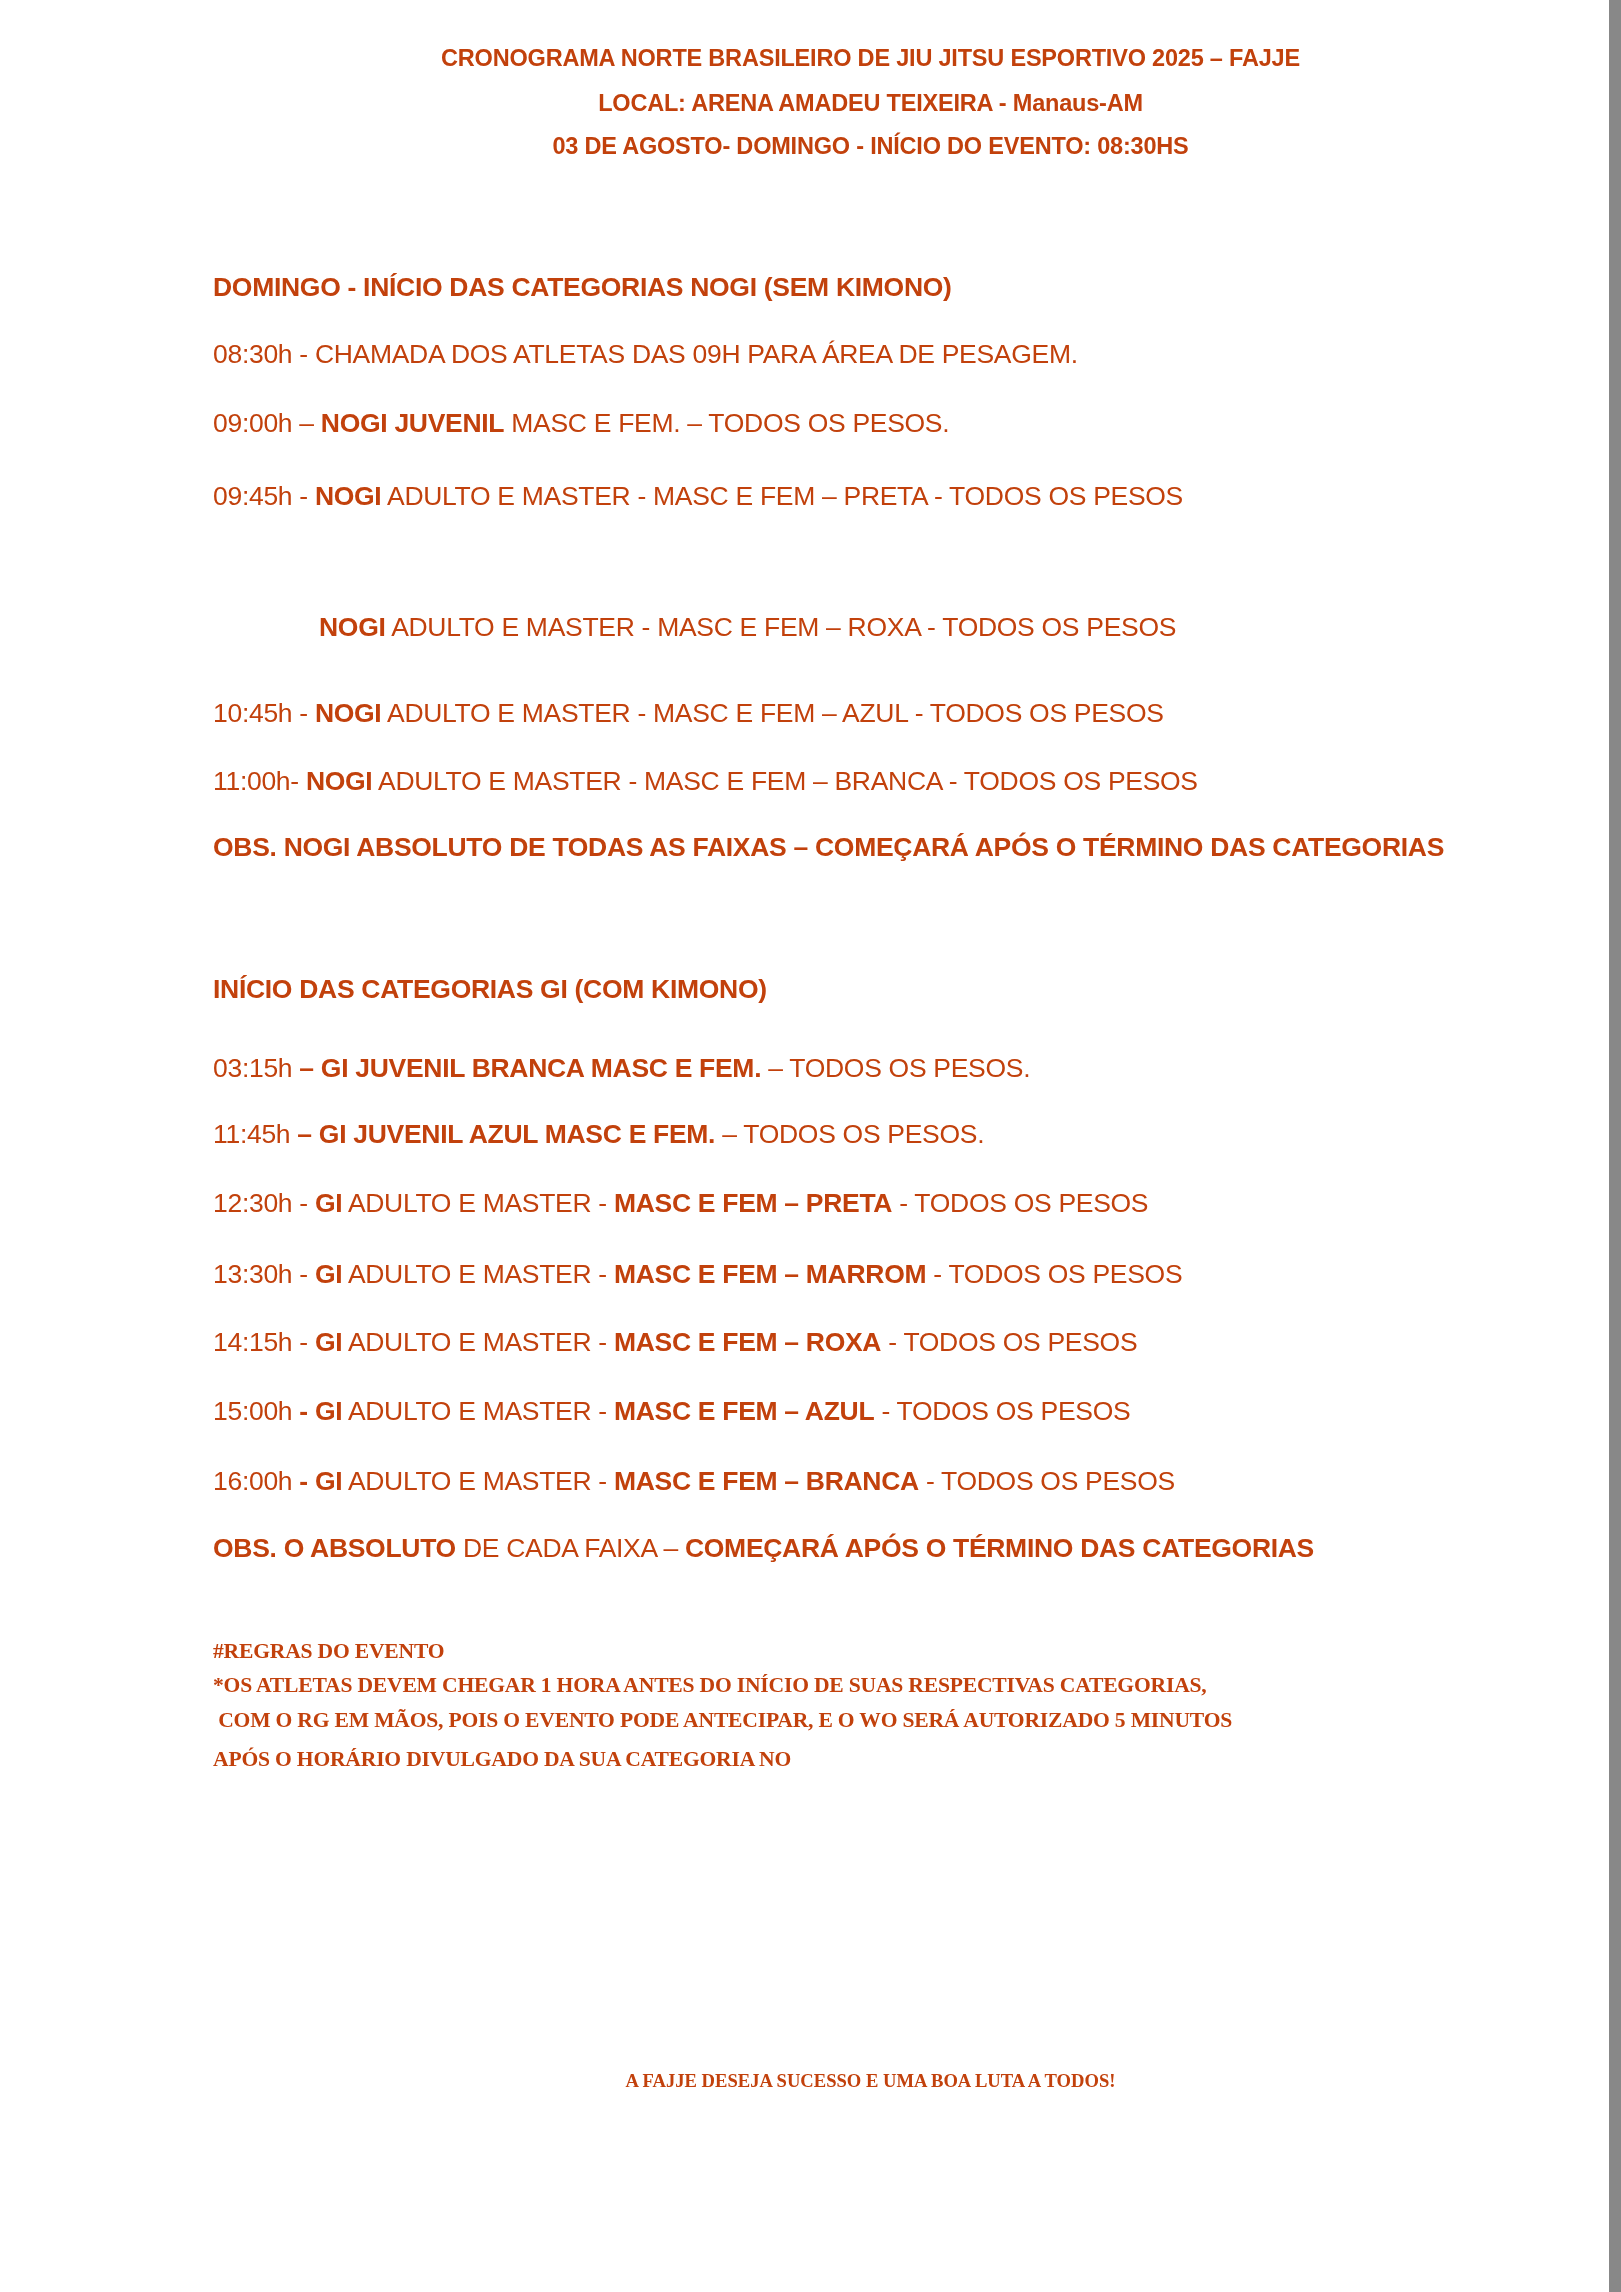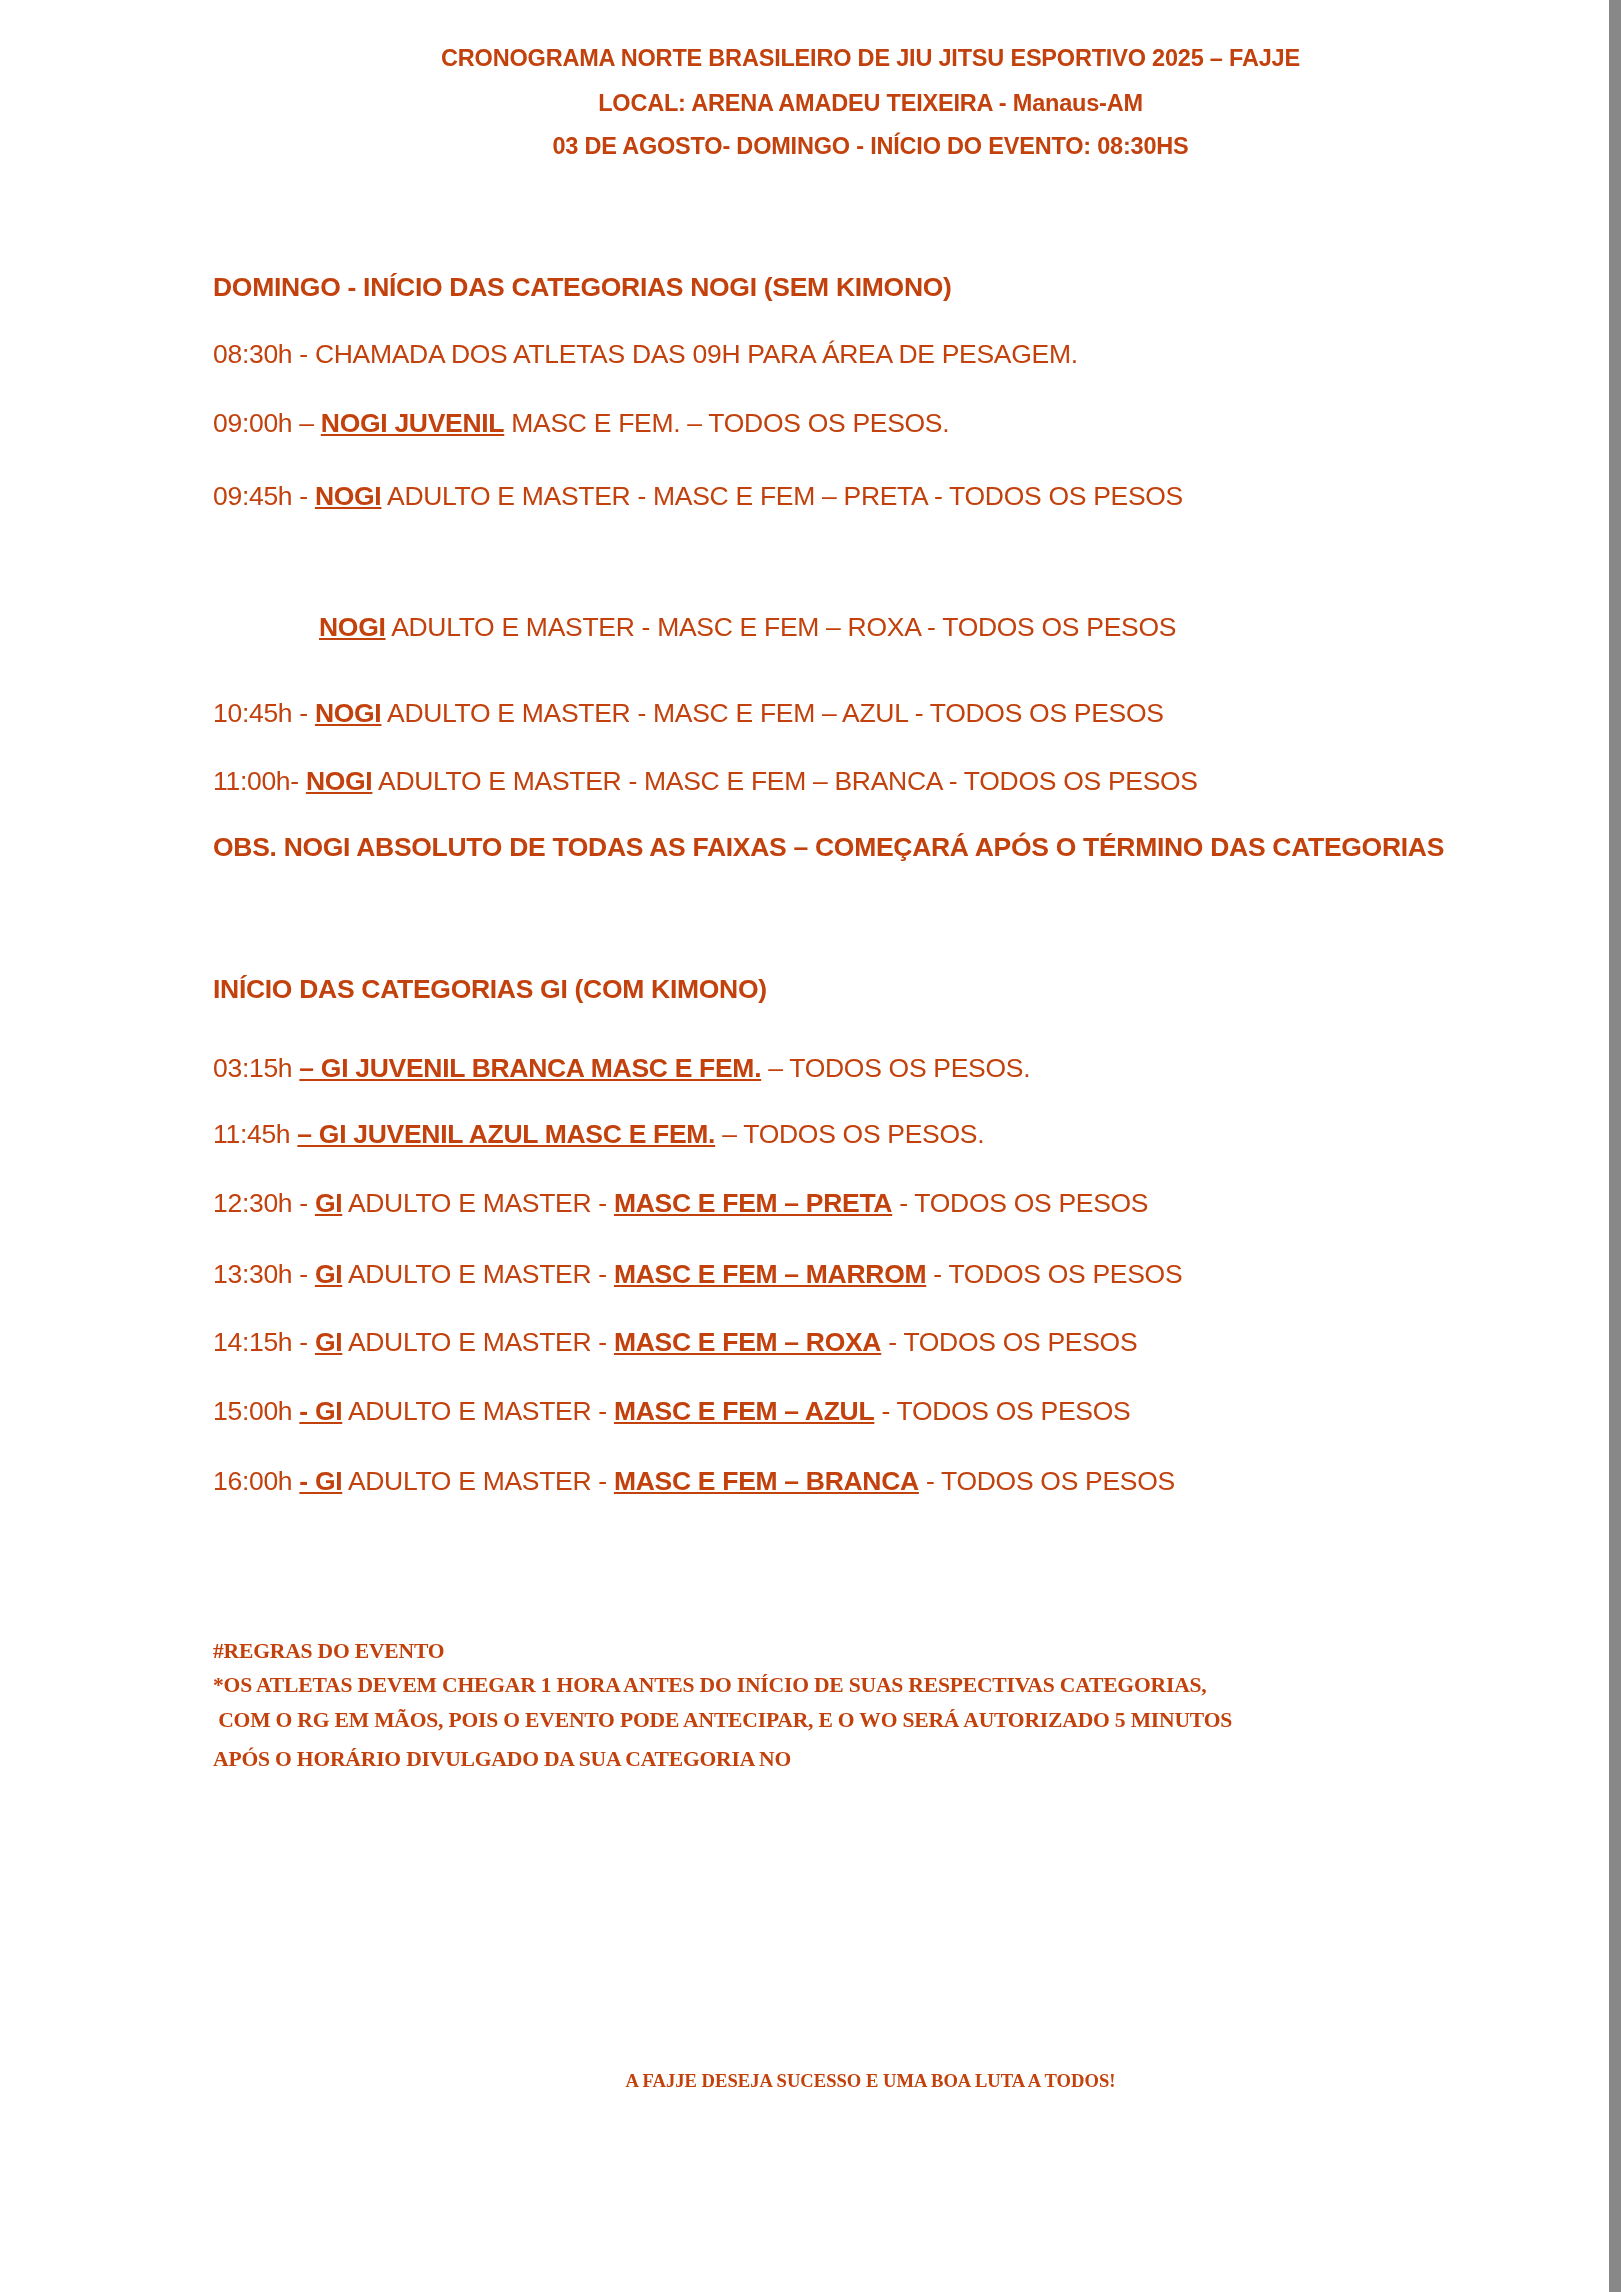--- a/index.html
+++ b/index.html
@@ -12,21 +12,21 @@
     color:#c2410c;
   }
   .line {
     position:absolute;
     left:213px;
     white-space:pre;
     font-size:26.5px;
     letter-spacing:-0.3px;
     line-height:1.25;
   }
-  .b { font-weight:bold;text-decoration:underline; }
+  .b { font-weight:bold; }
   .bold { font-weight:bold; }
   .hline {
     position:absolute;
     left:213px; width:1315px;
     text-align:center;
     white-space:pre;
     font-weight:bold;
     font-size:23.5px;
     letter-spacing:-0.2px;
   }
@@ -85,20 +85,21 @@
   <div class="line" style="top:1187px"><span>12:30h - </span><span class="b">GI</span><span> ADULTO E MASTER - </span><span class="b">MASC E FEM – PRETA</span><span> - TODOS OS PESOS</span></div>
 
   <div class="line" style="top:1258px"><span>13:30h - </span><span class="b">GI</span><span> ADULTO E MASTER - </span><span class="b">MASC E FEM – MARROM</span><span> - TODOS OS PESOS</span></div>
 
   <div class="line" style="top:1326px"><span>14:15h - </span><span class="b">GI</span><span> ADULTO E MASTER - </span><span class="b">MASC E FEM – ROXA</span><span> - TODOS OS PESOS</span></div>
 
   <div class="line" style="top:1395px"><span>15:00h </span><span class="b">- GI</span><span> ADULTO E MASTER - </span><span class="b">MASC E FEM – AZUL</span><span> - TODOS OS PESOS</span></div>
 
   <div class="line" style="top:1465px"><span>16:00h </span><span class="b">- GI</span><span> ADULTO E MASTER - </span><span class="b">MASC E FEM – BRANCA</span><span> - TODOS OS PESOS</span></div>
 
+  <div class="line" style="top:1532px"><span class="b">OBS. O ABSOLUTO</span><span> DE CADA FAIXA – </span><span class="b">COMEÇARÁ APÓS O TÉRMINO DAS CATEGORIAS</span></div>
 
   <div class="rline" style="top:1639px">#REGRAS DO EVENTO</div>
   <div class="rline" style="top:1673px">*OS ATLETAS DEVEM CHEGAR 1 HORA ANTES DO INÍCIO DE SUAS RESPECTIVAS CATEGORIAS,</div>
   <div class="rline" style="top:1708px"> COM O RG EM MÃOS, POIS O EVENTO PODE ANTECIPAR, E O WO SERÁ AUTORIZADO 5 MINUTOS</div>
   <div class="rline" style="top:1747px">APÓS O HORÁRIO DIVULGADO DA SUA CATEGORIA NO</div>
 
   <div class="fline" style="top:2070px">A FAJJE DESEJA SUCESSO E UMA BOA LUTA A TODOS!</div>
 
 </div>
 

